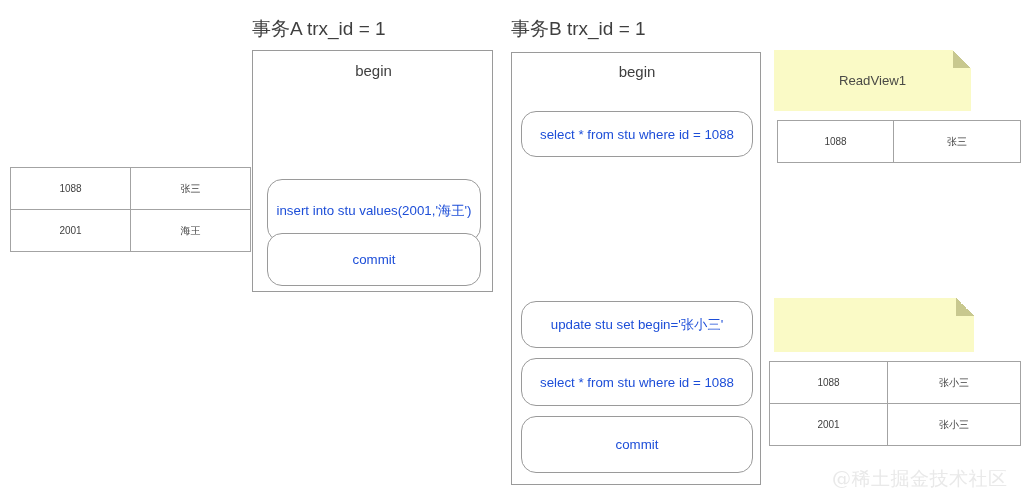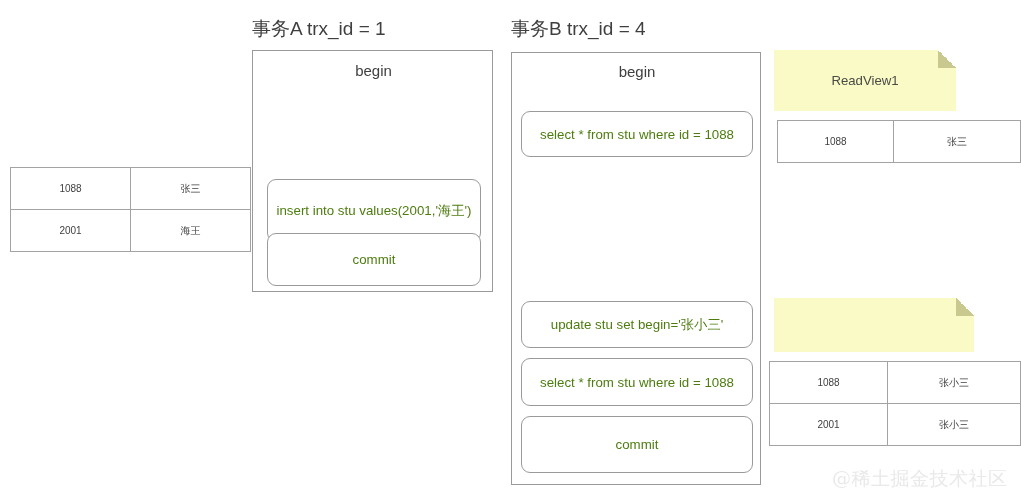--- a/index.html
+++ b/index.html
@@ -38,27 +38,27 @@
   .txn-begin {
     font-size: 15px;
     color: #3f3f3f;
     text-align: center;
     line-height: 20px;
   }
 
   
   .stmt {
     border: 1.2px solid #9a9a9a;
-    border-radius: 9px;
+    border-radius: 15px;
     background: #ffffff;
     display: flex;
     align-items: center;
     justify-content: center;
     font-size: 13.3px;
-    color: #4d7c0f;
+    color: #1d4ed8;
     text-align: left;
     white-space: nowrap;
   }
 
   
   .dtable {
     border-collapse: collapse;
     table-layout: fixed;
     background: #ffffff;
   }
@@ -123,35 +123,35 @@
   <div class="caption abs" style="left:252px; top:20px; width:241px;">事务A trx_id = 1</div>
 
   <div class="txn-box abs" style="left:252px; top:50px; width:241px; height:242px;">
     <div class="txn-begin abs" style="left:0; top:10px; width:241px;">begin</div>
 
     <div class="stmt abs" style="left:14px; top:128px; width:214px; height:63px;">insert into stu values(2001,'海王')</div>
 
     <div class="stmt abs" style="left:14px; top:182px; width:214px; height:53px;">commit</div>
   </div>
 
-  <div class="caption abs" style="left:511px; top:20px; width:250px;">事务B trx_id = 4</div>
+  <div class="caption abs" style="left:511px; top:20px; width:250px;">事务B trx_id = 1</div>
 
   <div class="txn-box abs" style="left:511px; top:52px; width:250px; height:433px;">
     <div class="txn-begin abs" style="left:0; top:9px; width:250px;">begin</div>
 
     <div class="stmt abs" style="left:9px; top:58px; width:232px; height:46px;">select * from stu where id = 1088</div>
 
     <div class="stmt abs" style="left:9px; top:248px; width:232px; height:47px;">update stu set begin='张小三'</div>
 
     <div class="stmt abs" style="left:9px; top:305px; width:232px; height:48px;">select * from stu where id = 1088</div>
 
     <div class="stmt abs" style="left:9px; top:363px; width:232px; height:57px;">commit</div>
   </div>
 
-  <div class="note abs" style="left:774px; top:50px; width:182px; height:61px;">
+  <div class="note abs" style="left:774px; top:50px; width:197px; height:61px;">
     <span>ReadView1</span>
     <span class="note-fold"></span>
   </div>
 
   <table class="dtable abs" style="left:777px; top:120px; width:241px;">
     <tbody>
       <tr>
         <td style="width:115px;">1088</td>
         <td style="width:126px;">张三</td>
       </tr>

